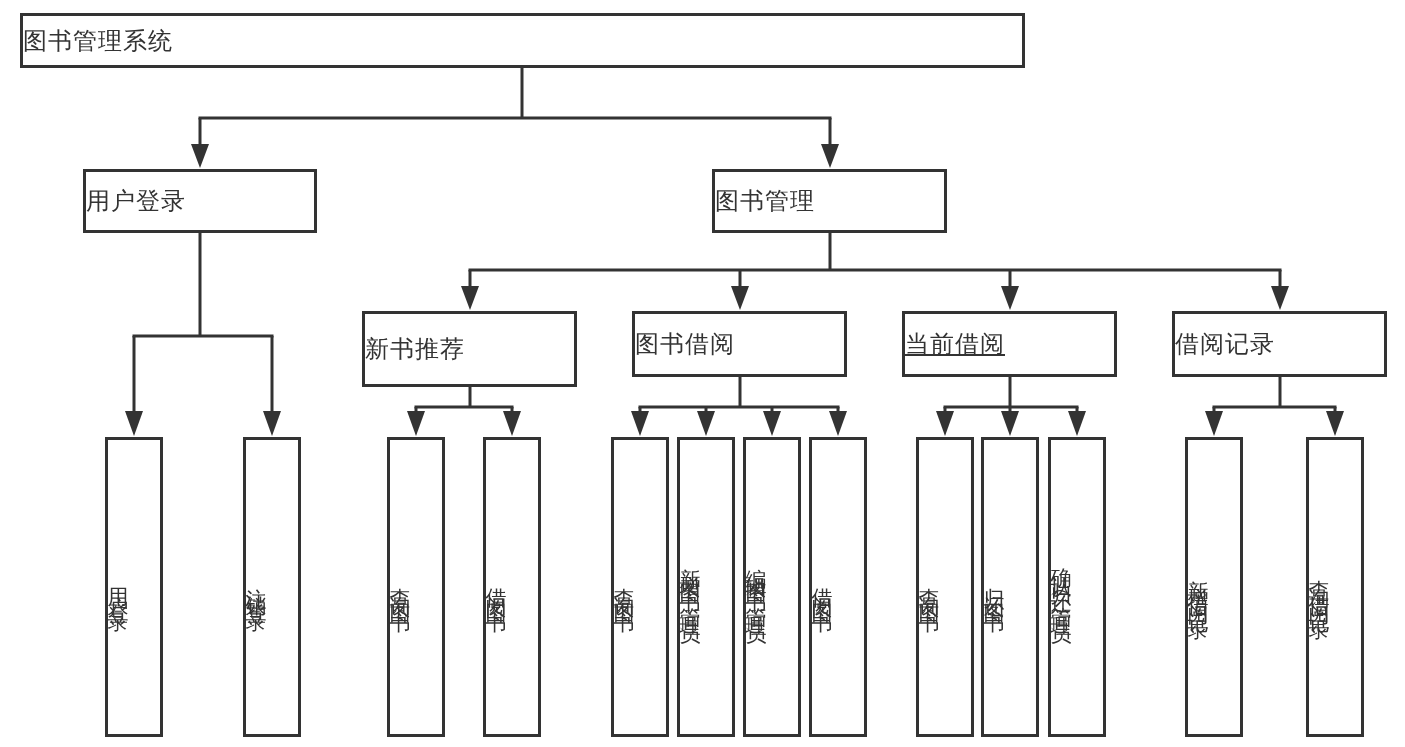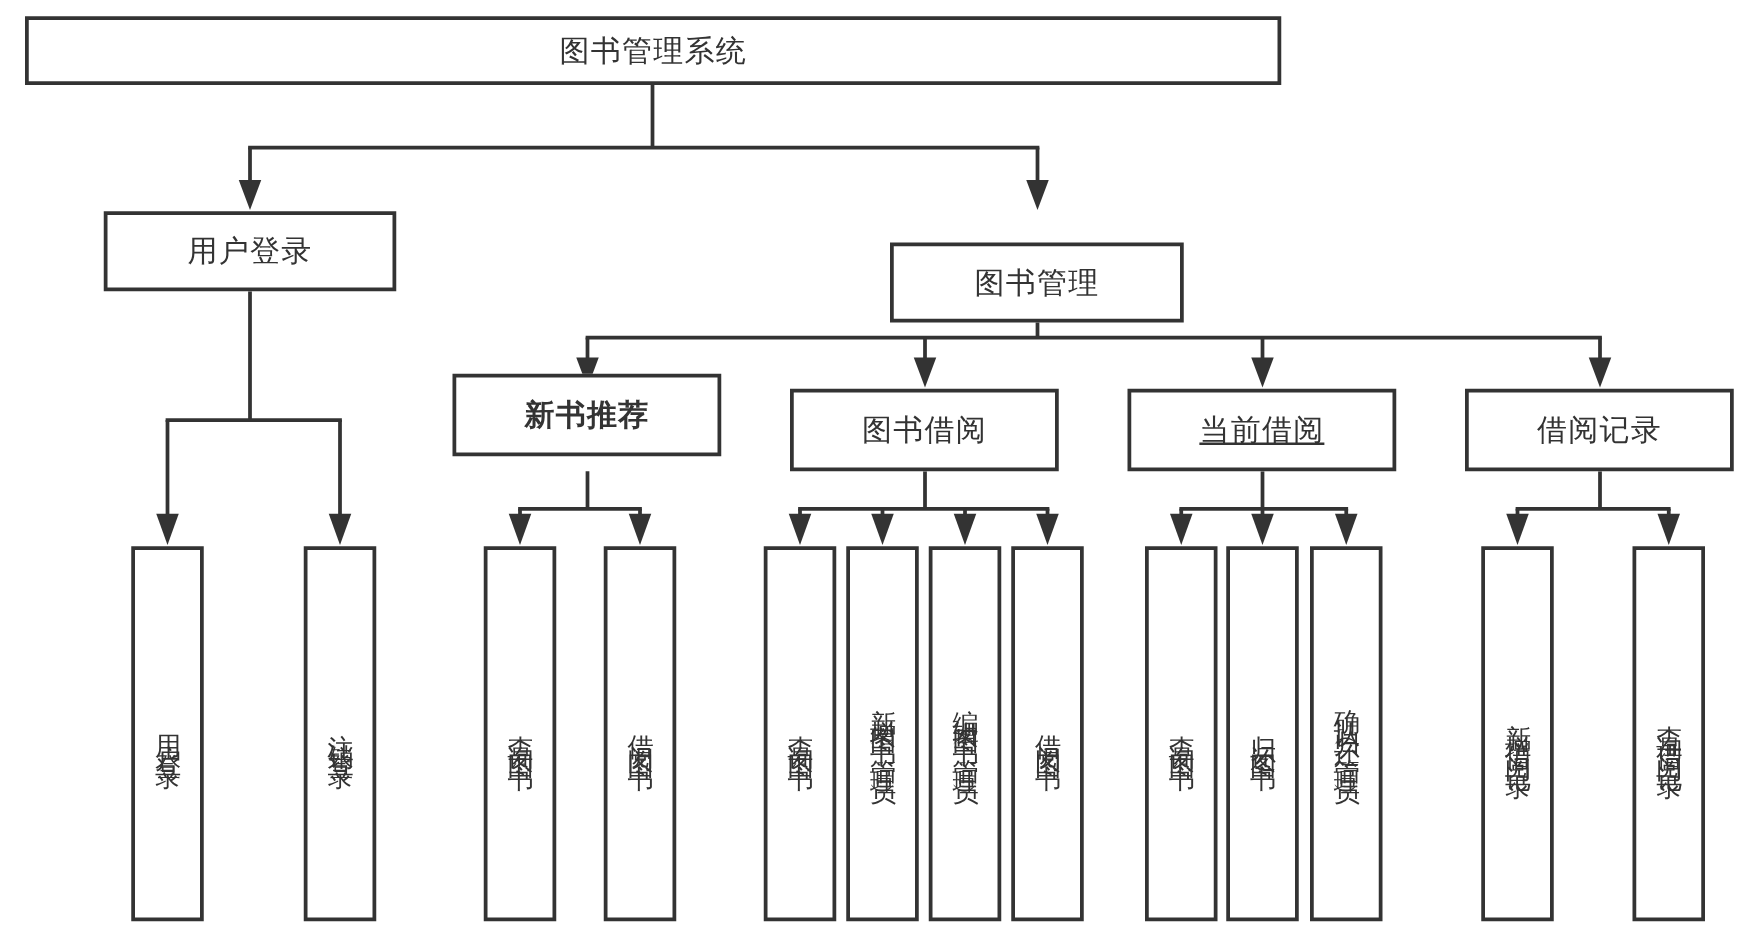--- a/index.html
+++ b/index.html
@@ -22,21 +22,20 @@
     width: 1405px;
     height: 747px;
   }
   .node {
     position: absolute;
     box-sizing: border-box;
     border: 3px solid #333333;
     background: #ffffff;
     display: flex;
     align-items: center;
-    justify-content: center;
     color: #333333;
   }
   .hnode {
     font-size: 24px;
     letter-spacing: 1px;
     white-space: nowrap;
   }
   .leaf {
     width: 58px;
     top: 437px;
@@ -141,25 +140,25 @@
     </g>
   </svg>
 
   <div class="node hnode" style="left:20px; top:13px; width:1005px; height:55px;">
     <span>图书管理系统</span>
   </div>
 
   <div class="node hnode" style="left:83px; top:169px; width:234px; height:64px;">
     <span>用户登录</span>
   </div>
-  <div class="node hnode" style="left:712px; top:169px; width:235px; height:64px;margin-top:25px;">
+  <div class="node hnode" style="left:712px; top:169px; width:235px; height:64px;">
     <span>图书管理</span>
   </div>
 
-  <div class="node hnode" style="left:362px; top:299px; width:215px; height:66px;font-weight:bold;">
+  <div class="node hnode" style="left:362px; top:311px; width:215px; height:76px;">
     <span>新书推荐</span>
   </div>
   <div class="node hnode" style="left:632px; top:311px; width:215px; height:66px;">
     <span>图书借阅</span>
   </div>
   <div class="node hnode" style="left:902px; top:311px; width:215px; height:66px;text-decoration:underline;">
     <span>当前借阅</span>
   </div>
   <div class="node hnode" style="left:1172px; top:311px; width:215px; height:66px;">
     <span>借阅记录</span>

